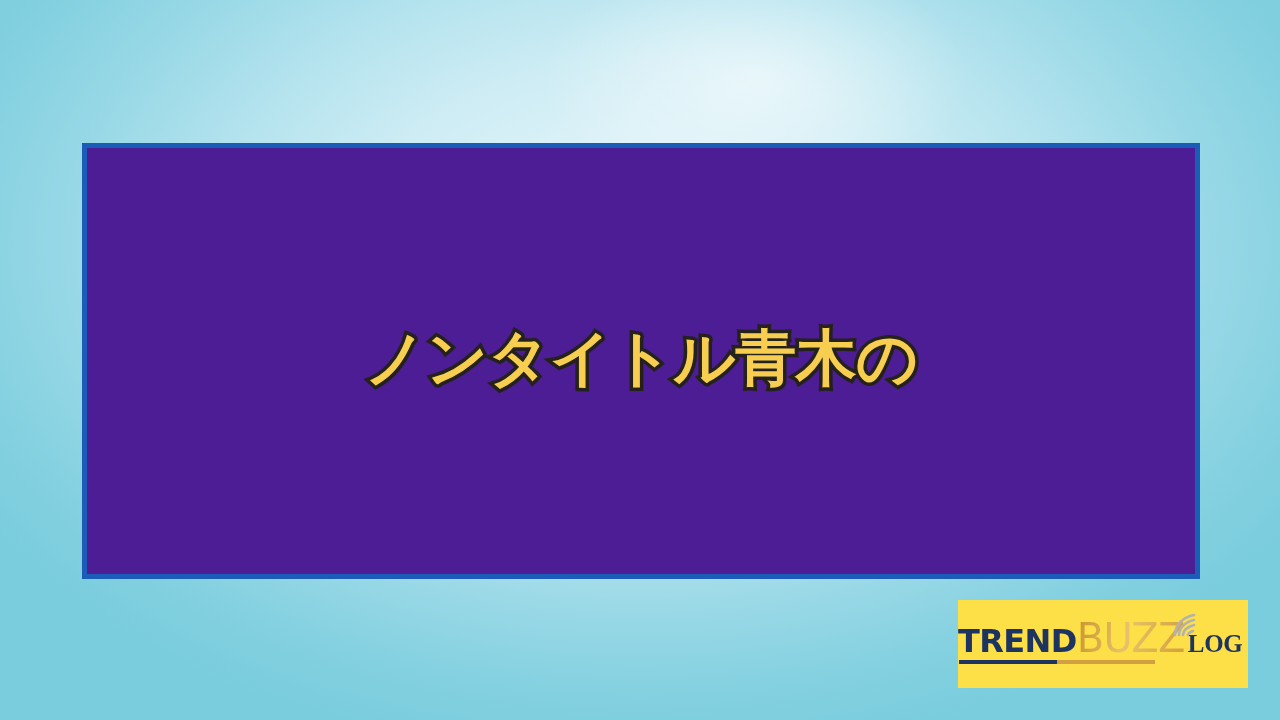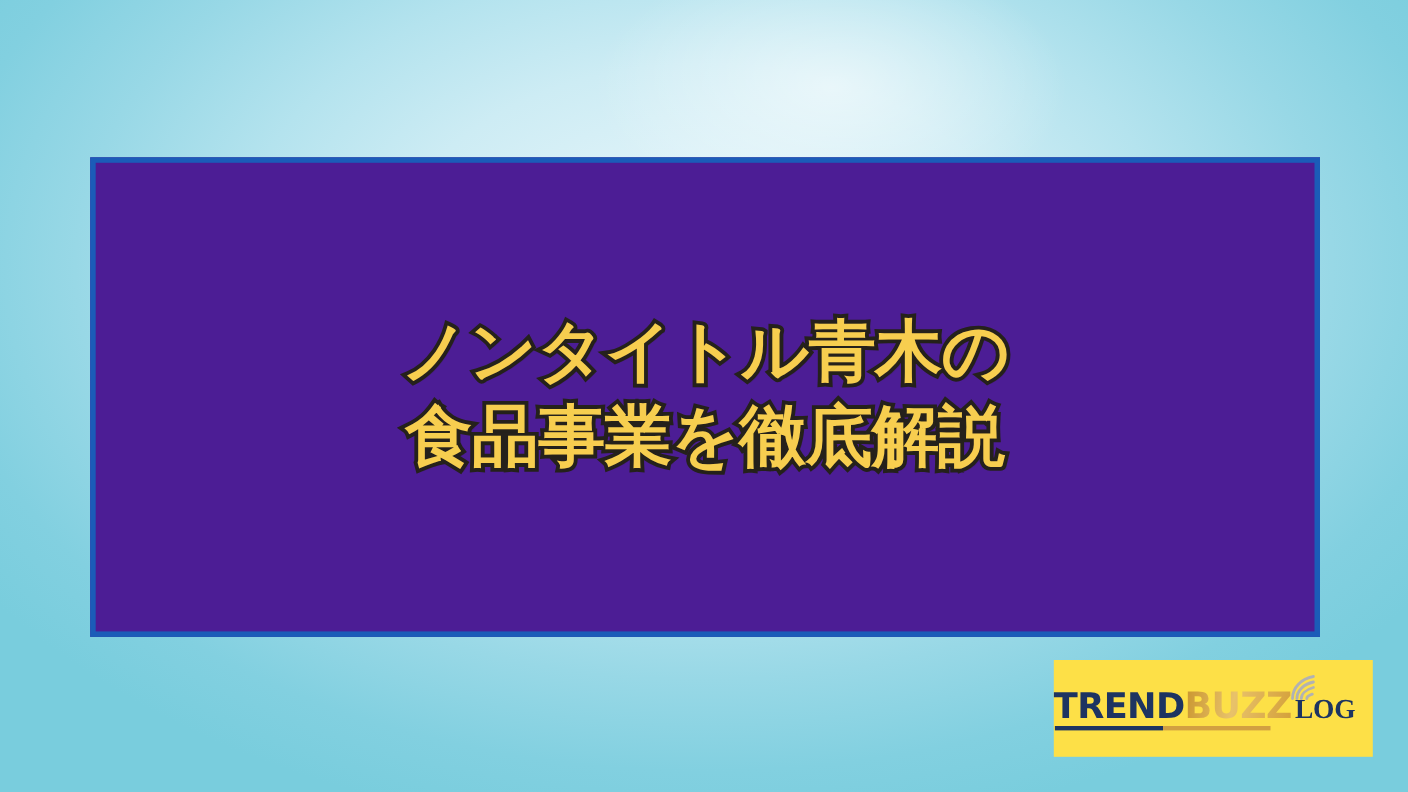--- a/index.html
+++ b/index.html
@@ -105,22 +105,22 @@
   }
   .logo-trend {
     font-family:"DejaVu Sans","Liberation Sans",sans-serif;
     font-weight:700;
     font-size:32px;
     letter-spacing:-0.018em;
     color:#1d3461;
   }
   .logo-buzz {
     font-family:"DejaVu Sans","Liberation Sans",sans-serif;
-    font-weight:700;
-    font-size:33px;
+    font-weight:400;
+    font-size:40px;
     letter-spacing:-0.018em;
     color:#d8a640;
     background:linear-gradient(100deg,#c9952f 0%,#e8c26a 45%,#d4a03a 100%);
     -webkit-background-clip:text;
     background-clip:text;
     -webkit-text-fill-color:transparent;
   }
   .logo-log {
     font-family:Liberation Serif, serif;
     font-weight:700;
@@ -149,21 +149,20 @@
 </style>
 </head>
 <body>
 
 <div id="bg-gradient"></div>
 <div id="bg-hotspot"></div>
 
 <div id="content-card">
   <div id="title-block">
     <span class="title-line">ノンタイトル青木の</span>
-    <span class="title-line">食品事業を徹底解説</span>
   </div>
 </div>
 
 <div id="logo-badge">
   <div id="logo-inner">
 
     <div id="logo-wordmark">
       <span class="logo-trend">TREND</span>
       <span class="logo-buzz">BUZZ</span>
       <span class="logo-log">LOG</span>

